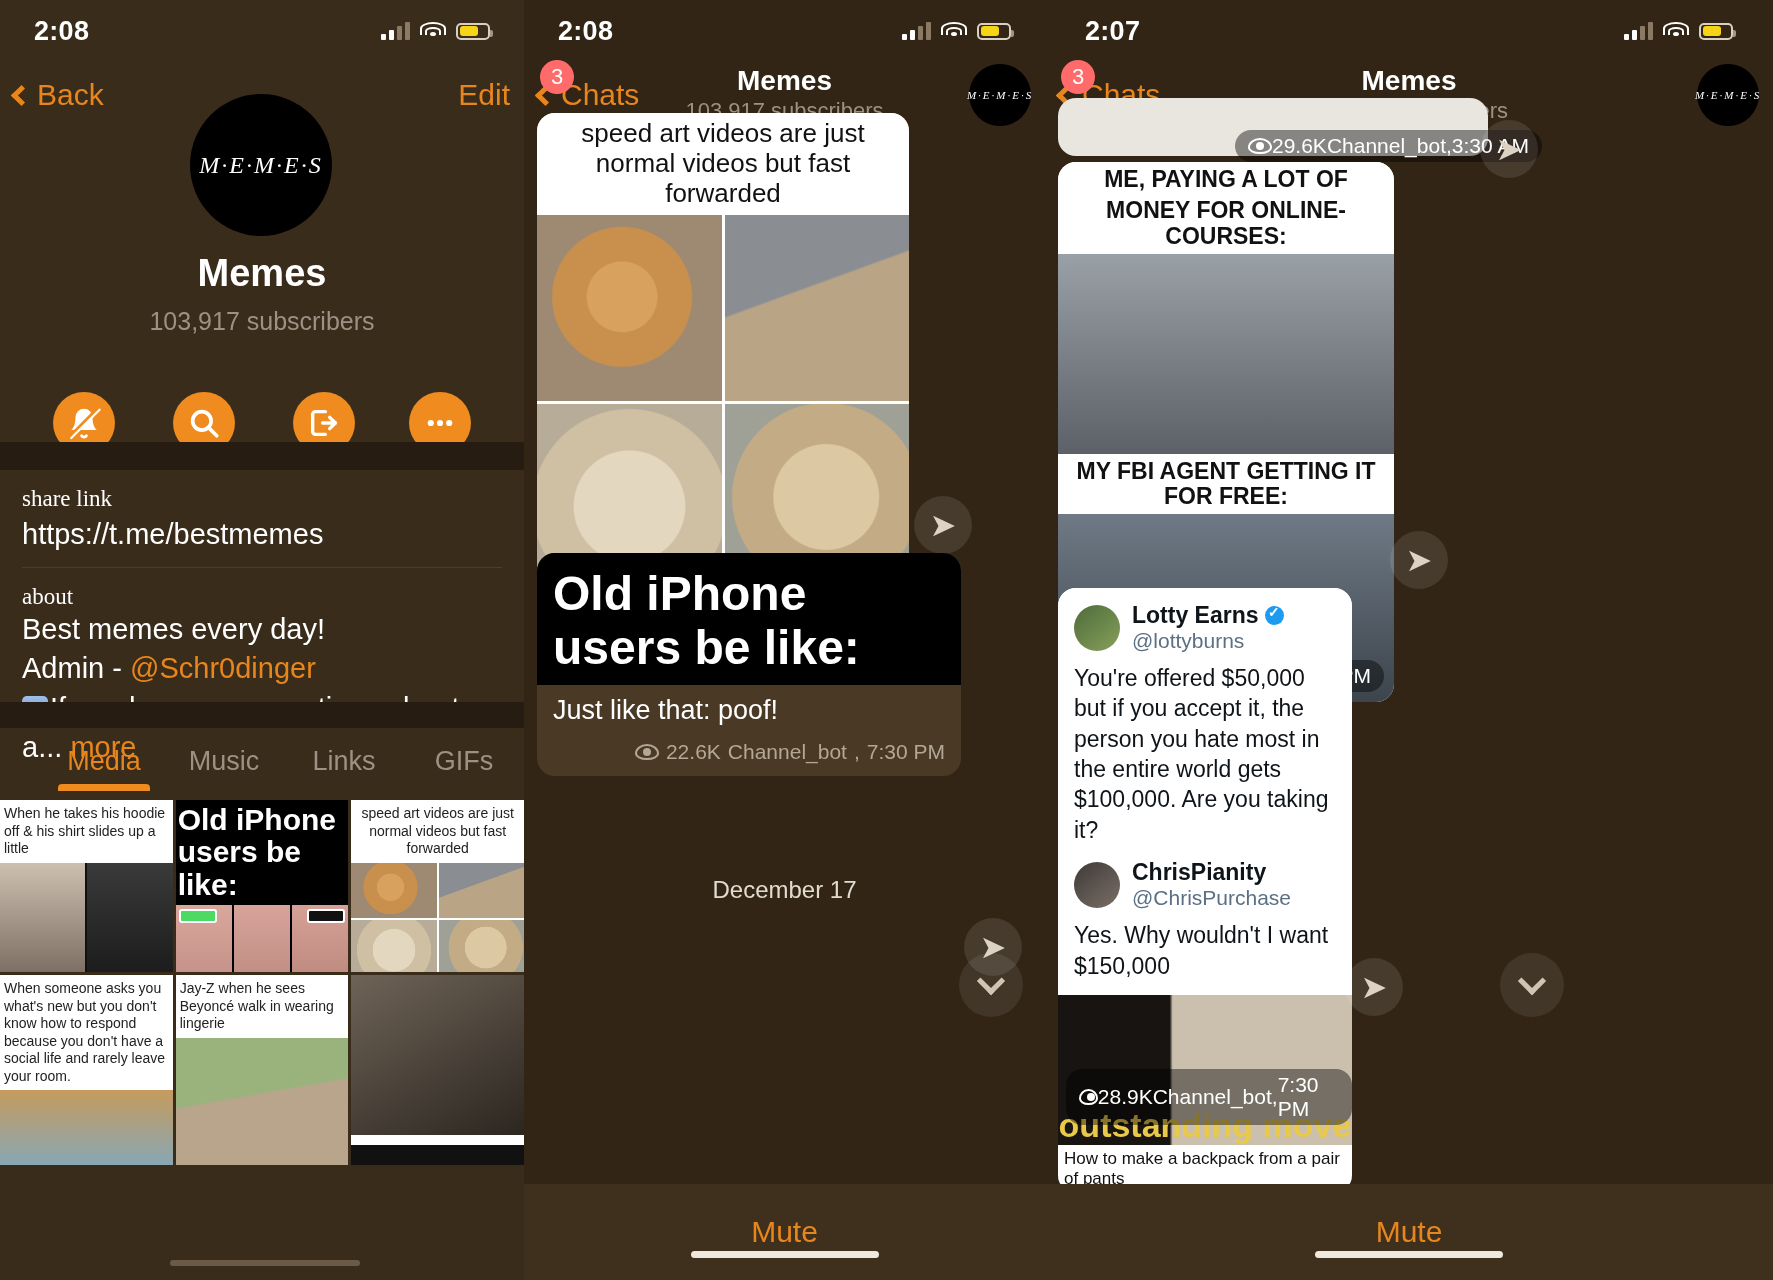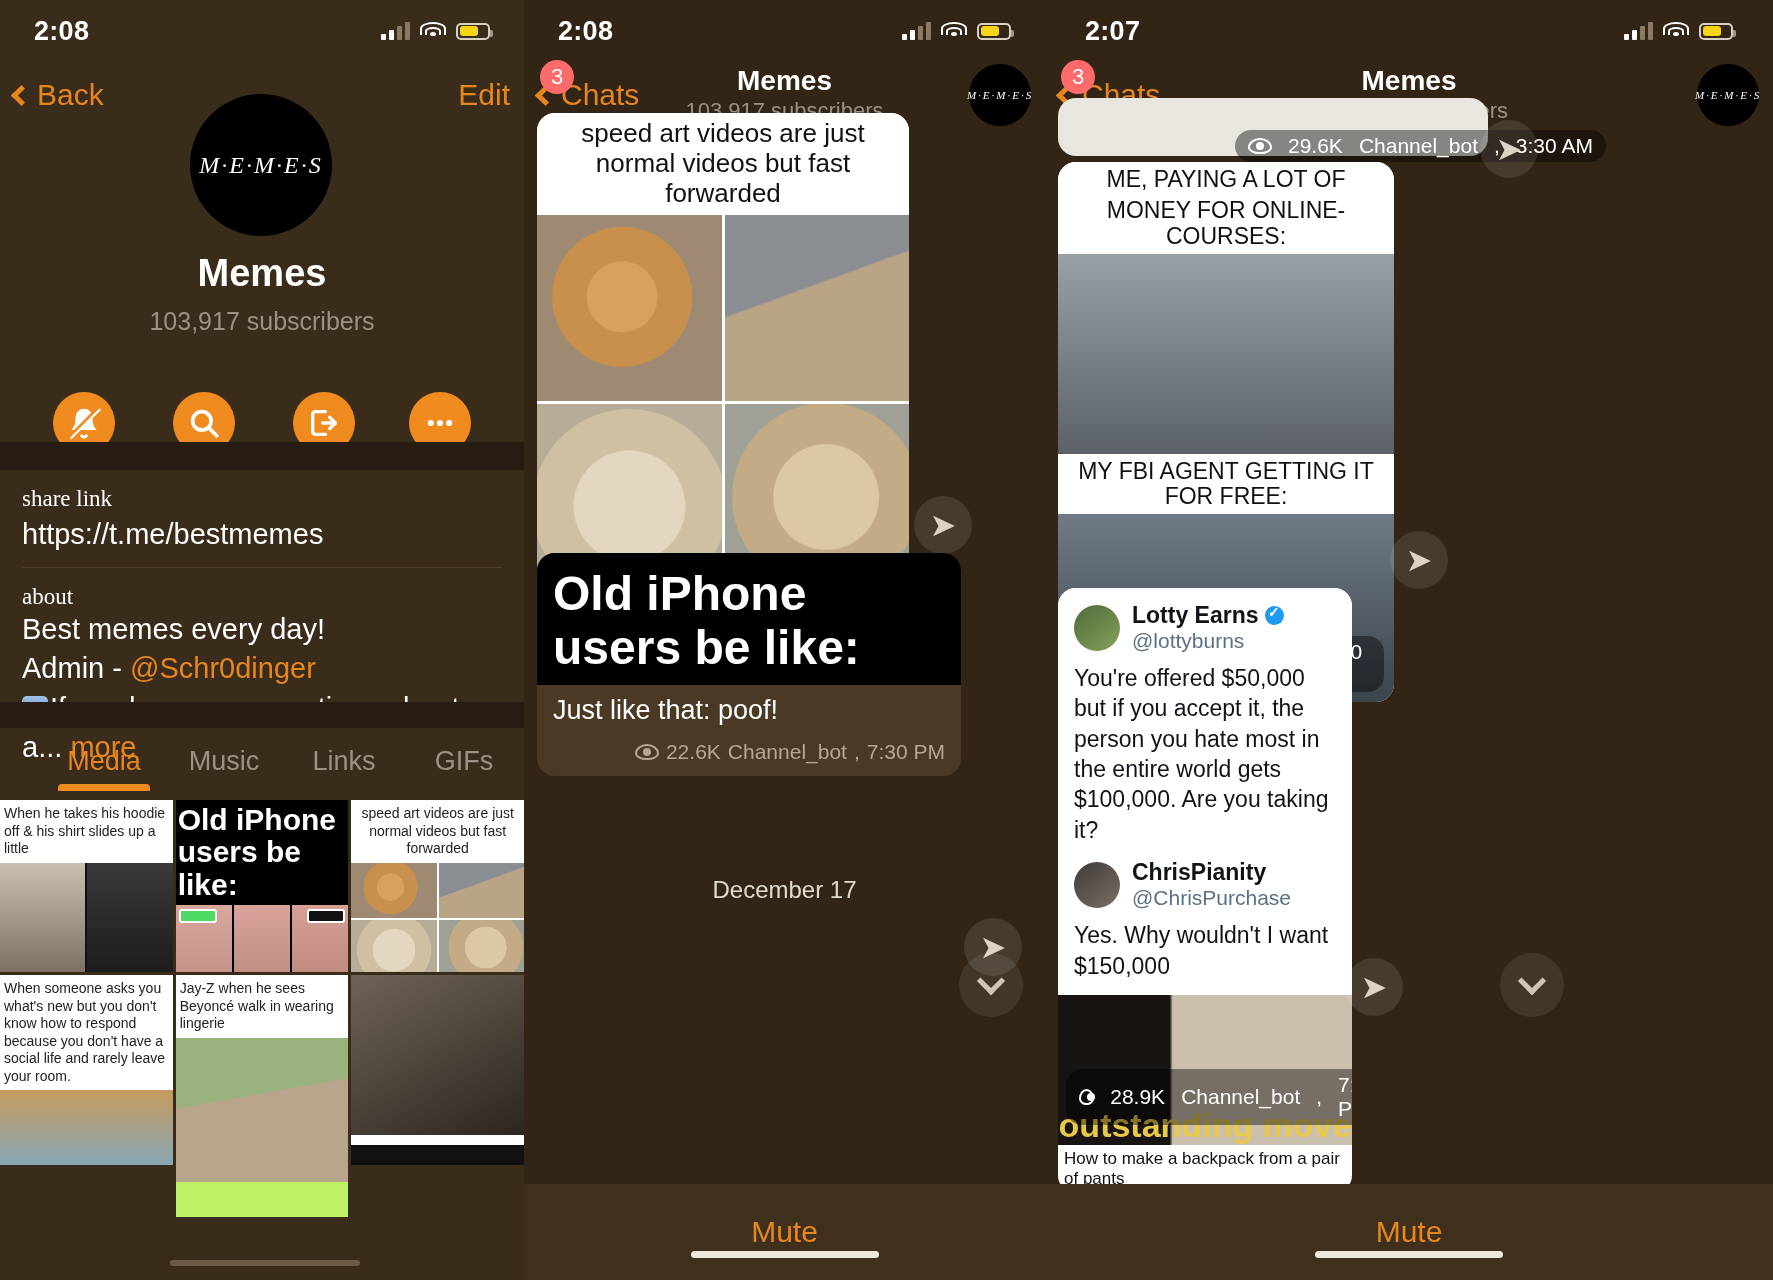--- a/index.html
+++ b/index.html
@@ -88,21 +88,21 @@
   .down-btn { position:absolute; width:64px; height:64px; border-radius:50%; background:rgba(255,255,255,.08);
               display:flex; align-items:center; justify-content:center; cursor:pointer; }
   .down-arrow { width:20px; height:20px; border-right:5px solid #cfc5b5; border-bottom:5px solid #cfc5b5; transform:rotate(45deg); margin-top:-8px; }
 
   .date-sep { position:absolute; left:0; right:0; text-align:center; color:#e2dbd0; font-size:24px; }
   .mute-bar { position:absolute; left:0; right:0; bottom:0; height:96px; background:#3f301e;
               display:flex; align-items:center; justify-content:center; color:#e8861e; font-size:30px; cursor:pointer; }
   .home-ind { position:absolute; bottom:22px; left:50%; transform:translateX(-50%); width:188px; height:7px; background:#efe8dd; border-radius:4px; }
 
   .view-pill { position:absolute; background:rgba(0,0,0,.42); border-radius:16px; padding:4px 13px; color:#fff; font-size:21px;
-               display:inline-flex; align-items:center; gap:16px; }
+               display:inline-flex; align-items:center; gap:0; }
 
   
   .meme { position:relative; width:100%; background:#c9c3b6; }
   .meme-top { background:#fff; color:#111; text-align:center; font-size:26px; line-height:1.15; padding:6px 4px; font-weight:500; }
   .fox-grid { display:grid; grid-template-columns:1fr 1fr; gap:3px; background:#fff; }
   .fox { height:186px; background-size:cover; background-position:center; }
   .f1 { background:radial-gradient(circle at 46% 44%, #d9a15e 0 24%, #c98f4d 25% 48%, #9e8a72 49% 100%), linear-gradient(#b8a894,#8c8274); }
   .f2 { background:linear-gradient(160deg,#8a8e93 0 40%, #b9a486 41% 100%); }
   .f3 { background:radial-gradient(circle at 50% 55%, #e3d7bf 0 40%, #cfc0a3 41% 70%, #b6ac98 71% 100%); }
   .f4 { background:radial-gradient(circle at 55% 50%, #dcc9a3 0 38%, #c2ab85 39% 68%, #9fa196 69% 100%); }
@@ -110,21 +110,21 @@
   .iph-title { background:#000; color:#fff; font-size:48px; font-weight:bold; line-height:1.12; padding:14px 16px 10px; }
   .faces { display:grid; grid-template-columns:1fr 1fr 1fr; gap:3px; background:#000; }
   .face { height:226px; background:linear-gradient(#d79a92,#c98f87); position:relative; }
   .face2 { background:linear-gradient(#d59d94,#c08079); }
   .face3 { background:linear-gradient(#d8a79b,#bf8c7e); }
   .batt-tag { position:absolute; top:8px; left:8px; right:8px; height:44px; background:#111; border:3px solid #fff; border-radius:6px; }
   .batt-tag i { position:absolute; left:3px; top:3px; bottom:3px; background:#4cd964; border-radius:3px; }
   .batt-cap { position:absolute; top:56px; left:8px; color:#fff; font-size:19px; background:rgba(0,0,0,.65); padding:2px 6px; }
 
   .fbi { background:#fff; }
-  .fbi-band { background:#fff; color:#111; text-align:center; font-family:"Liberation Sans", sans-serif; font-weight:normal;
+  .fbi-band { background:#fff; color:#111; text-align:center; font-family:"Liberation Sans", sans-serif; font-weight:bold;
               font-size:23px; line-height:1.1; padding:5px 4px;
               text-shadow:-1px -1px 0 #fff,1px -1px 0 #fff,-1px 1px 0 #fff,1px 1px 0 #fff; }
   .fbi-photo { height:200px; background:linear-gradient(#9aa1a6,#5b6166); }
   .fbi-photo2 { height:188px; background:linear-gradient(#6f7a86,#3c444c); }
 
   .tweet { background:#fff; border-radius:16px; padding:14px 16px; }
   .tw-head { display:flex; gap:12px; align-items:center; }
   .tw-av { width:46px; height:46px; border-radius:50%; background:linear-gradient(140deg,#4f6b3a,#86a05b); flex:none; }
   .tw-name { color:#0f1419; font-size:23px; font-weight:bold; display:flex; align-items:center; gap:6px; }
   .tw-handle { color:#5b7083; font-size:21px; }
@@ -276,21 +276,21 @@
           <div class="f2"></div>
           <div class="f3"></div>
           <div class="f4"></div>
       </div>
     </div>
 
     <div class="cell" style="height:190px;background:#fff;">
       <div class="cap-white">When someone asks you what's new but you don't know how to respond because you don't have a social life and rarely leave your room.</div>
       <div style="height:92px;background:linear-gradient(#c59b5c,#7aa9c9);"></div>
     </div>
-    <div class="cell" style="height:242px;background:#bef264;">
+    <div class="cell" style="height:190px;background:#14532d;">
       <div class="cap-white">Jay-Z when he sees Beyoncé walk in wearing lingerie</div>
       <div style="height:144px;background:linear-gradient(170deg,#9ab27c 0 40%, #b9a58c 41% 100%);"></div>
     </div>
     <div class="cell" style="height:190px;">
       <div style="height:160px;background:linear-gradient(150deg,#6e6357,#2c2620);"></div>
       <div class="cap-white" style="font-size:12px;"></div>
     </div>
   </div>
 
   <div style="position:absolute;bottom:14px;left:170px;width:190px;height:6px;background:#6b5b46;border-radius:3px;"></div>

